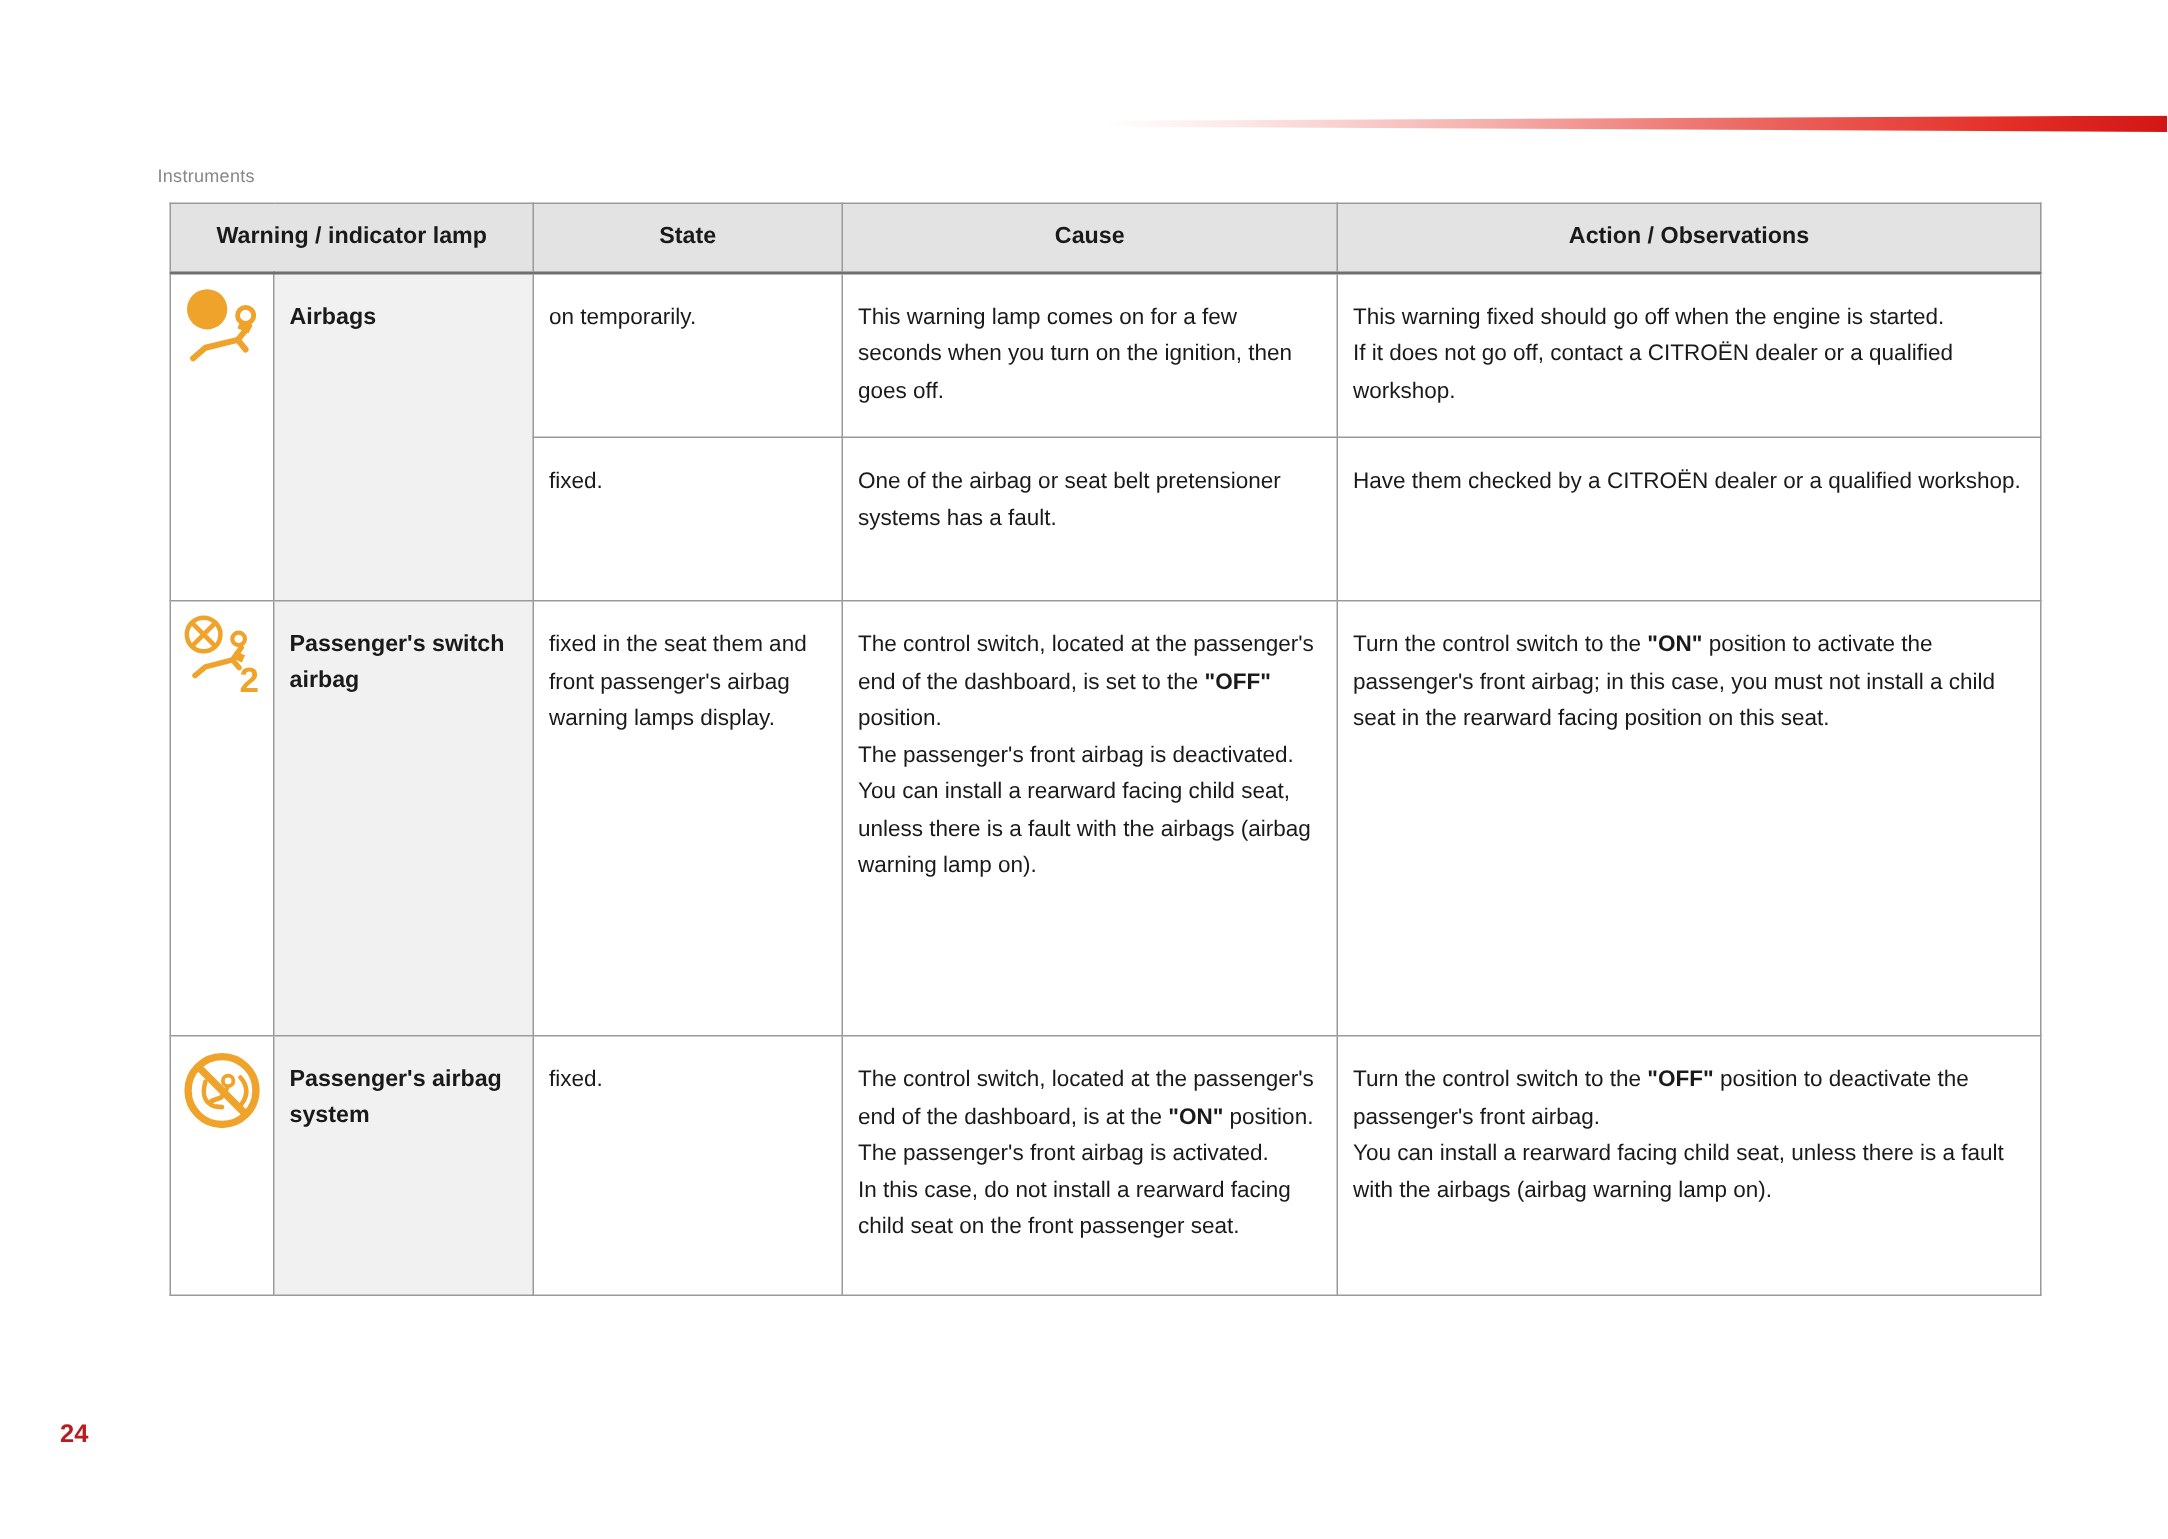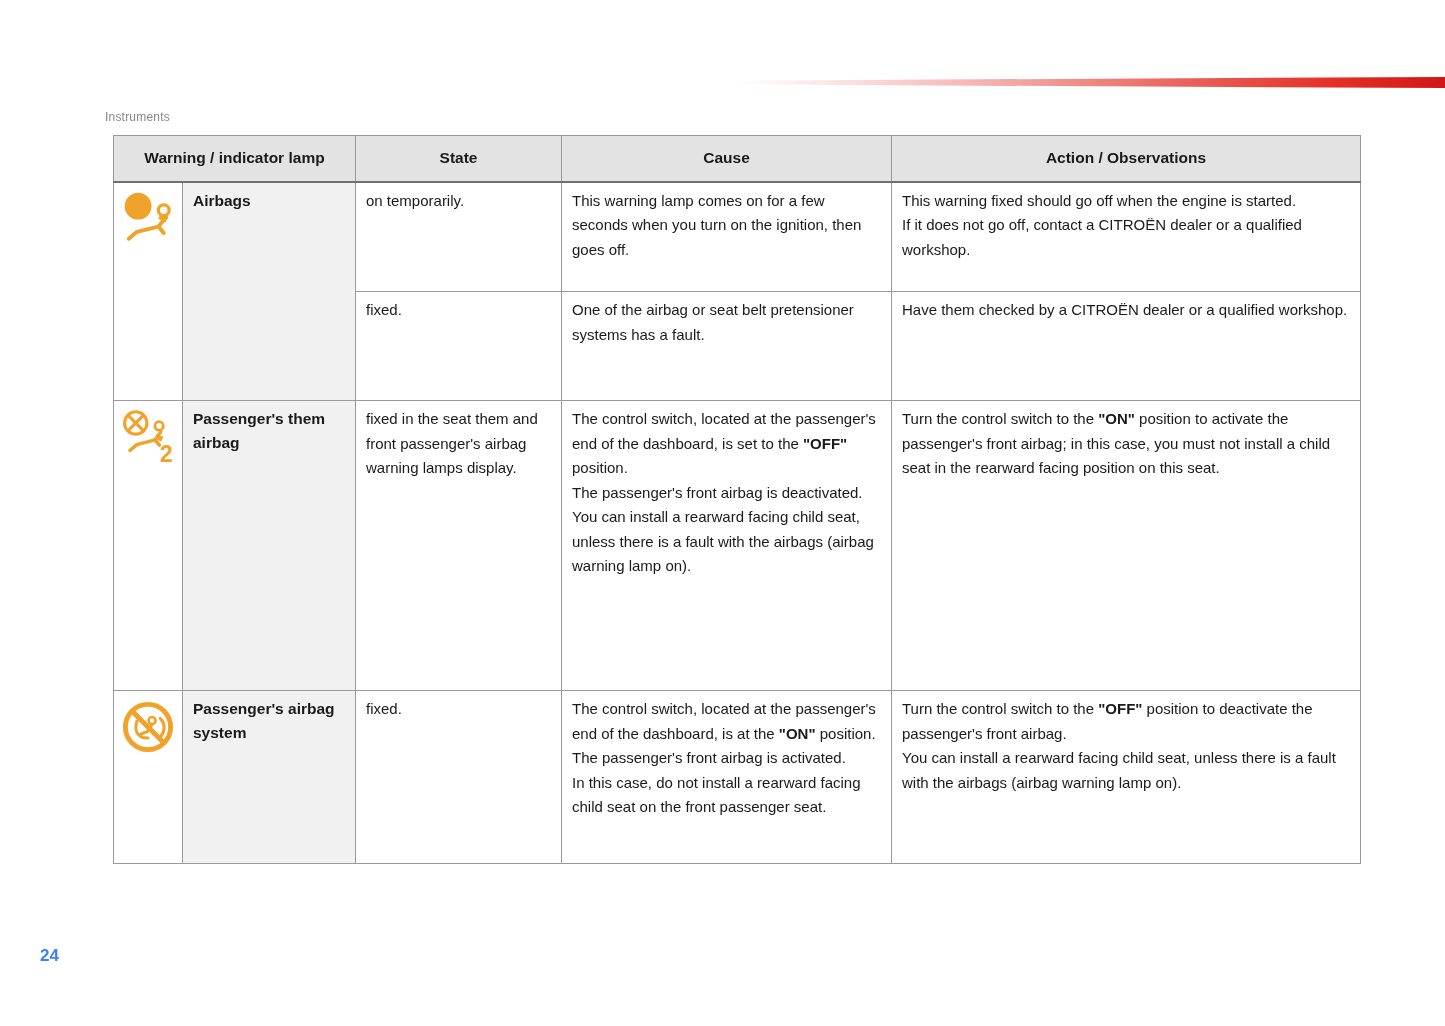--- a/index.html
+++ b/index.html
@@ -34,37 +34,37 @@
   }
 
   table.warn-table{
     position:absolute;left:113px;top:135px;width:1247px;
     border-collapse:collapse;table-layout:fixed;
     font-size:15px;line-height:24.5px;border-radius:26px;
   }
   .warn-table td,.warn-table th{
     border:1px solid var(--border);
     vertical-align:top;text-align:left;
-    padding:6px 9px 6px 10px;
+    padding:17px 9px 6px 10px;
   }
   .warn-table th{
     background:var(--header-bg);
     text-align:center;vertical-align:middle;
     font-size:15.5px;font-weight:bold;
     height:46px;padding:4px 6px;
     border-bottom:2px solid var(--border-dark);
   }
   td.icon-cell{background:#ffffff;text-align:center;padding:8px 2px 2px 2px;}
   td.label-cell{background:var(--label-bg);font-weight:bold;font-size:15.5px;line-height:24px;}
   .rich div{margin:0;}
   .b{font-weight:bold;}
 
   .page-number{
     position:absolute;left:40px;top:946px;
-    font-size:17px;font-weight:bold;color:#3b82f6;
+    font-size:17px;font-weight:bold;color:#b91c1c;
   }
 
   svg.lamp{width:56px;height:56px;display:inline-block;}
   .ic{stroke:var(--orange);fill:none;}
   .icf{fill:var(--orange);stroke:none;}
   .ictext{fill:var(--orange);font-family:"Liberation Sans",sans-serif;font-weight:bold;}
 </style>
 </head>
 <body>
 
@@ -126,21 +126,21 @@
             <circle class="ic" cx="13.5" cy="12" r="9.6" stroke-width="2.6"></circle>
             <line class="ic" x1="7" y1="5.5" x2="20" y2="18.5" stroke-width="2.6"></line>
             <line class="ic" x1="20" y1="5.5" x2="7" y2="18.5" stroke-width="2.6"></line>
             <circle class="ic" cx="33.5" cy="14.5" r="3.6" stroke-width="2.4"></circle>
             <path class="ic" d="M35 19.5 L30 26.5 L14.5 30.5 L8.5 35.5" stroke-width="3" stroke-linecap="round" stroke-linejoin="round"></path>
             <path class="ic" d="M30 26.5 L33.8 31" stroke-width="3" stroke-linecap="round"></path>
             <rect class="icf" x="30.5" y="22.5" width="6" height="4.4" transform="rotate(24 33.5 24.7)"></rect>
             <text class="ictext" x="34" y="45" font-size="20">2</text>
           </svg>
         </td>
-        <td class="label-cell">Passenger's them airbag</td>
+        <td class="label-cell">Passenger's switch airbag</td>
         <td>fixed in the seat them and front passenger's airbag warning lamps display.</td>
         <td class="rich">
             <div><span>The control switch, located at the passenger's end of the dashboard, is set to the </span><span class="b">"OFF"</span><span> position.</span></div>
             <div><span>The passenger's front airbag is deactivated.</span></div>
             <div><span>You can install a rearward facing child seat, unless there is a fault with the airbags (airbag warning lamp on).</span></div>
           </td>
         <td class="rich">
             <div><span>Turn the control switch to the </span><span class="b">"ON"</span><span> position to activate the passenger's front airbag; in this case, you must not install a child seat in the rearward facing position on this seat.</span></div>
           </td>
       </tr>

